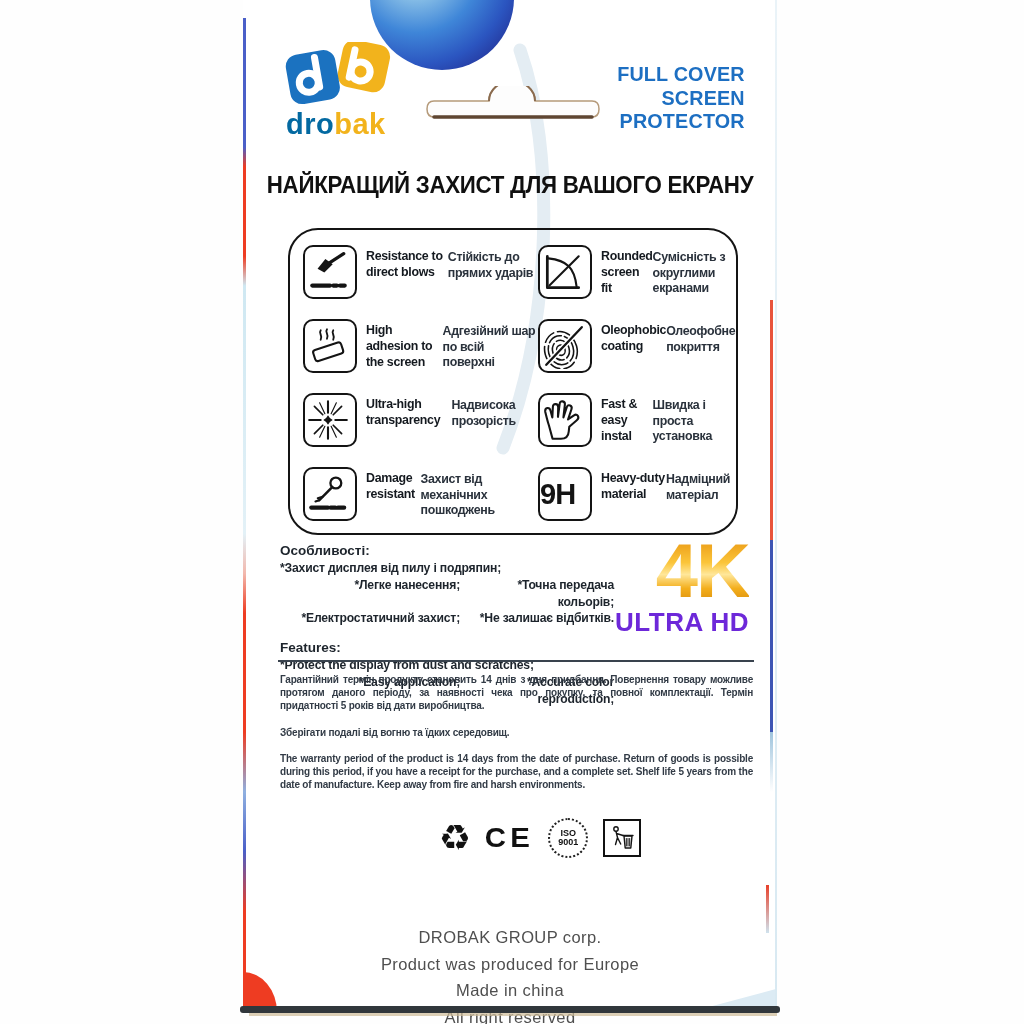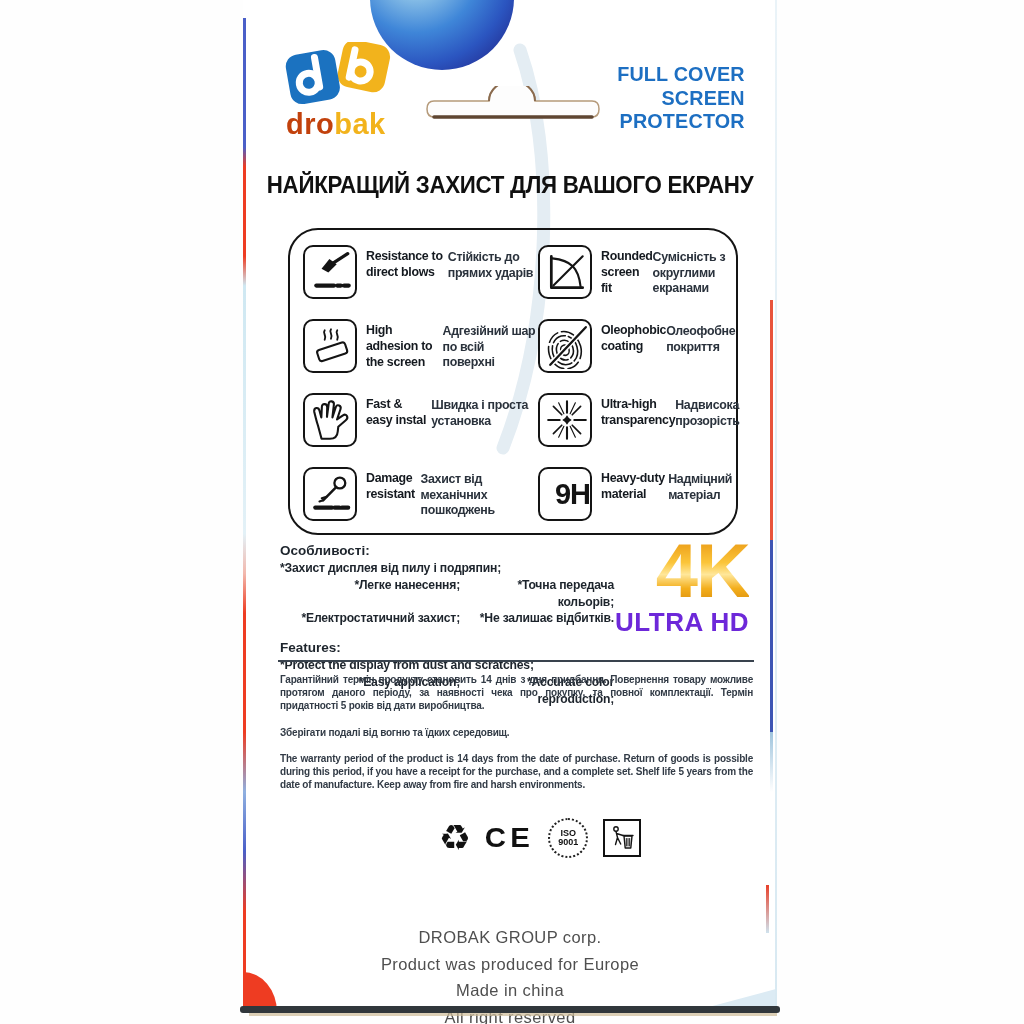--- a/index.html
+++ b/index.html
@@ -27,38 +27,38 @@
   .bottom-bar{position:absolute;left:-3px;top:1006px;width:540px;height:7px;background:#31373c;border-radius:3px;}
   .bottom-tan{position:absolute;left:6px;top:1013px;width:528px;height:3px;background:#cdbb97;opacity:.7;}
 
   
   .sphere{position:absolute;left:127px;top:-74px;width:144px;height:144px;border-radius:50%;
     background:radial-gradient(circle at 32% 30%, #d8edf8 0%, #8fc4e8 18%, #3f86d8 45%, #2b55c0 68%, #232e92 88%, #1e2680 100%);}
   .swoosh{position:absolute;left:0;top:0;width:534px;height:500px;}
 
   .logo{position:absolute;left:42px;top:42px;width:120px;height:72px;}
   .wordmark{position:absolute;left:43px;top:108px;font-size:29px;font-weight:700;letter-spacing:.5px;}
-  .wm-blue{color:#c2410c;} .wm-yellow{color:#f2b31c;text-align:center;}
+  .wm-blue{color:#0369a1;} .wm-yellow{color:#f2b31c;text-align:center;}
 
   .product-title{position:absolute;right:32px;top:62px;text-align:right;color:#1d6fc2;
     font-weight:700;font-size:21px;line-height:1.12;transform:scaleX(.94);transform-origin:right top;
     letter-spacing:.2px;}
 
   .hangtab{position:absolute;left:182px;top:86px;width:176px;height:48px;}
 
   .tagline{position:absolute;left:0;right:0;top:172px;text-align:center;color:#101010;
     font-weight:700;font-size:23px;transform:scaleX(.97);letter-spacing:-0.3px;}
 
   
   .featbox{position:absolute;left:45px;top:228px;width:450px;height:307px;border:2.5px solid #141414;
     border-radius:30px;box-sizing:border-box;padding:15px 8px 12px 13px;
     display:grid;grid-template-columns:233px 1fr;column-gap:2px;row-gap:10px;align-content:space-between;}
   .feat{display:flex;gap:9px;align-items:flex-start;}
   .feat-iconbox{flex:0 0 auto;width:54px;height:54px;border:2px solid #141414;border-radius:10px;
-    box-sizing:border-box;display:flex;align-items:center;justify-content:flex-end;background:#fff;}
+    box-sizing:border-box;display:flex;align-items:center;justify-content:flex-start;background:#fff;}
   .feat-iconbox svg{width:46px;height:46px;}
   .nineh{font-size:29px;font-weight:700;color:#141414;letter-spacing:-1px;}
   .feat-text{display:flex;flex-direction:row;justify-content:center;padding-top:3px;}
   .feat-en{font-size:12.4px;font-weight:700;color:#14191f;line-height:1.3;letter-spacing:-0.3px;}
   .feat-uk{font-size:12.4px;font-weight:700;color:#2a323c;line-height:1.25;letter-spacing:-0.3px;margin-top:2px;}
 
   
   .lists{position:absolute;left:37px;top:543px;width:334px;color:#1d242c;}
   .list-title{font-size:13.5px;font-weight:700;margin-bottom:2px;}
   .list-row{font-size:12.2px;font-weight:700;line-height:1.38;letter-spacing:-0.2px;}
@@ -199,45 +199,45 @@
         </span>
         <span class="feat-text">
           <span class="feat-en">Oleophobic coating</span>
           <span class="feat-uk">Олеофобне покриття</span>
         </span>
       </div>
 
       <div class="feat">
         <span class="feat-iconbox">
           <svg viewBox="0 0 44 44">
+            <path class="st" d="M22 4 V15 M22 29 V40 M4 22 H15 M29 22 H40" stroke-width="2"></path>
+            <path class="st" d="M9 9 L17 17 M27 27 L35 35 M35 9 L27 17 M17 27 L9 35" stroke-width="1.6"></path>
+            <path class="st" d="M14 5.5 L19 16 M30 5.5 L25 16 M14 38.5 L19 28 M30 38.5 L25 28" stroke-width="1.1"></path>
+            <path d="M22 17.5 L23.8 20.2 L26.5 22 L23.8 23.8 L22 26.5 L20.2 23.8 L17.5 22 L20.2 20.2 Z" fill="#141414"></path>
+          </svg>
+        </span>
+        <span class="feat-text">
+          <span class="feat-en">Ultra-high transparency</span>
+          <span class="feat-uk">Надвисока прозорість</span>
+        </span>
+      </div>
+
+      <div class="feat">
+        <span class="feat-iconbox">
+          <svg viewBox="0 0 44 44">
             <path d="M12 40 L8.5 27 C7.5 24 7 22 6.5 20 L5 14 Q4.6 11 7 10.6 Q9.4 10.3 10 13 L11.8 19.5
                      L12.3 9.5 Q12.4 6.6 15 6.8 Q17.5 7 17.4 9.8 L17.2 19
                      L18.8 6.5 Q19.2 3.8 21.7 4.2 Q24.2 4.6 23.8 7.3 L22.4 19.5
                      L25.6 9.8 Q26.5 7.2 28.8 8.1 Q31 9 30.1 11.7 L26.8 21.5
                      L32.5 17.5 Q35 16 36.3 18.2 Q37.5 20.4 35.2 22.3 L28 28.5 L27.5 33 Q27 40 20 40 Z" fill="#fff" stroke="#141414" stroke-width="2" stroke-linejoin="round"></path>
           </svg>
         </span>
         <span class="feat-text">
           <span class="feat-en">Fast &amp; easy instal</span>
           <span class="feat-uk">Швидка і проста установка</span>
-        </span>
-      </div>
-
-      <div class="feat">
-        <span class="feat-iconbox">
-          <svg viewBox="0 0 44 44">
-            <path class="st" d="M22 4 V15 M22 29 V40 M4 22 H15 M29 22 H40" stroke-width="2"></path>
-            <path class="st" d="M9 9 L17 17 M27 27 L35 35 M35 9 L27 17 M17 27 L9 35" stroke-width="1.6"></path>
-            <path class="st" d="M14 5.5 L19 16 M30 5.5 L25 16 M14 38.5 L19 28 M30 38.5 L25 28" stroke-width="1.1"></path>
-            <path d="M22 17.5 L23.8 20.2 L26.5 22 L23.8 23.8 L22 26.5 L20.2 23.8 L17.5 22 L20.2 20.2 Z" fill="#141414"></path>
-          </svg>
-        </span>
-        <span class="feat-text">
-          <span class="feat-en">Ultra-high transparency</span>
-          <span class="feat-uk">Надвисока прозорість</span>
         </span>
       </div>
 
       <div class="feat">
         <span class="feat-iconbox">
           <svg viewBox="0 0 44 44">
             <circle class="st" cx="29.5" cy="11.5" r="5.2" stroke-width="2.2"></circle>
             <path class="st" d="M26 15.5 L13.5 28" stroke-width="2.4"></path>
             <path class="st" d="M13.5 28 l-3.5 1.2 M16.8 24.7 l-4.6 1.4" stroke-width="2"></path>
             <path class="st" d="M6 35h16" stroke-width="4"></path>

